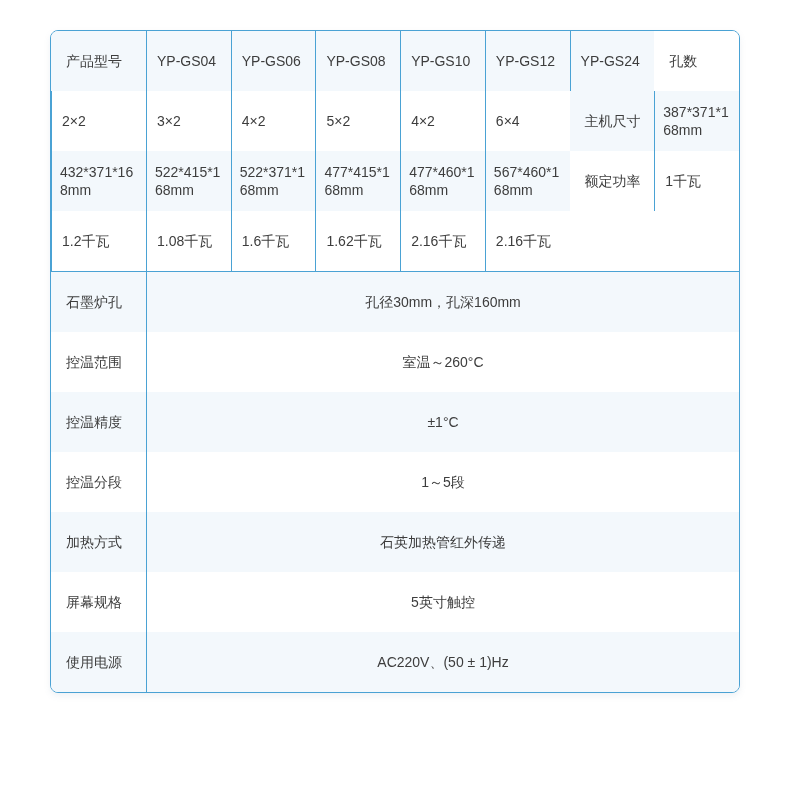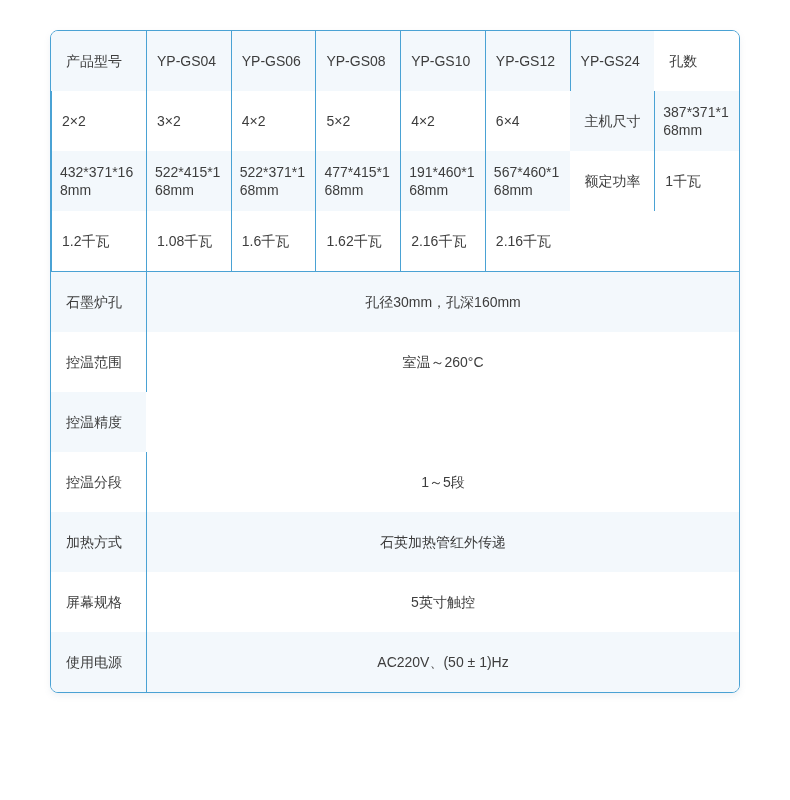--- a/index.html
+++ b/index.html
@@ -78,21 +78,21 @@
     <div class="c bl">5×2</div>
     <div class="c bl">4×2</div>
     <div class="c bl">6×4</div>
 
     <div class="c lbl" style="background:var(--rowalt)">主机尺寸</div>
     <div class="c bl dim" style="background:var(--rowalt)">387*371*168mm</div>
     <div class="c bl dim" style="background:var(--rowalt)">432*371*168mm</div>
     <div class="c bl dim" style="background:var(--rowalt)">522*415*168mm</div>
     <div class="c bl dim" style="background:var(--rowalt)">522*371*168mm</div>
     <div class="c bl dim" style="background:var(--rowalt)">477*415*168mm</div>
-    <div class="c bl dim" style="background:var(--rowalt)">191*460*168mm</div>
+    <div class="c bl dim" style="background:var(--rowalt)">477*460*168mm</div>
     <div class="c bl dim" style="background:var(--rowalt)">567*460*168mm</div>
 
     <div class="c lbl">额定功率</div>
     <div class="c bl">1千瓦</div>
     <div class="c bl">1.2千瓦</div>
     <div class="c bl">1.08千瓦</div>
     <div class="c bl">1.6千瓦</div>
     <div class="c bl">1.62千瓦</div>
     <div class="c bl">2.16千瓦</div>
     <div class="c bl">2.16千瓦</div>
@@ -105,20 +105,21 @@
       <div class="c bl merged">孔径30mm，孔深160mm</div>
     </div>
 
     <div class="m-row">
       <div class="c lbl">控温范围</div>
       <div class="c bl merged">室温～260°C</div>
     </div>
 
     <div class="m-row row-alt">
       <div class="c lbl">控温精度</div>
+      <div class="c bl merged">±1°C</div>
     </div>
 
     <div class="m-row">
       <div class="c lbl">控温分段</div>
       <div class="c bl merged">1～5段</div>
     </div>
 
     <div class="m-row row-alt">
       <div class="c lbl">加热方式</div>
       <div class="c bl merged">石英加热管红外传递</div>

